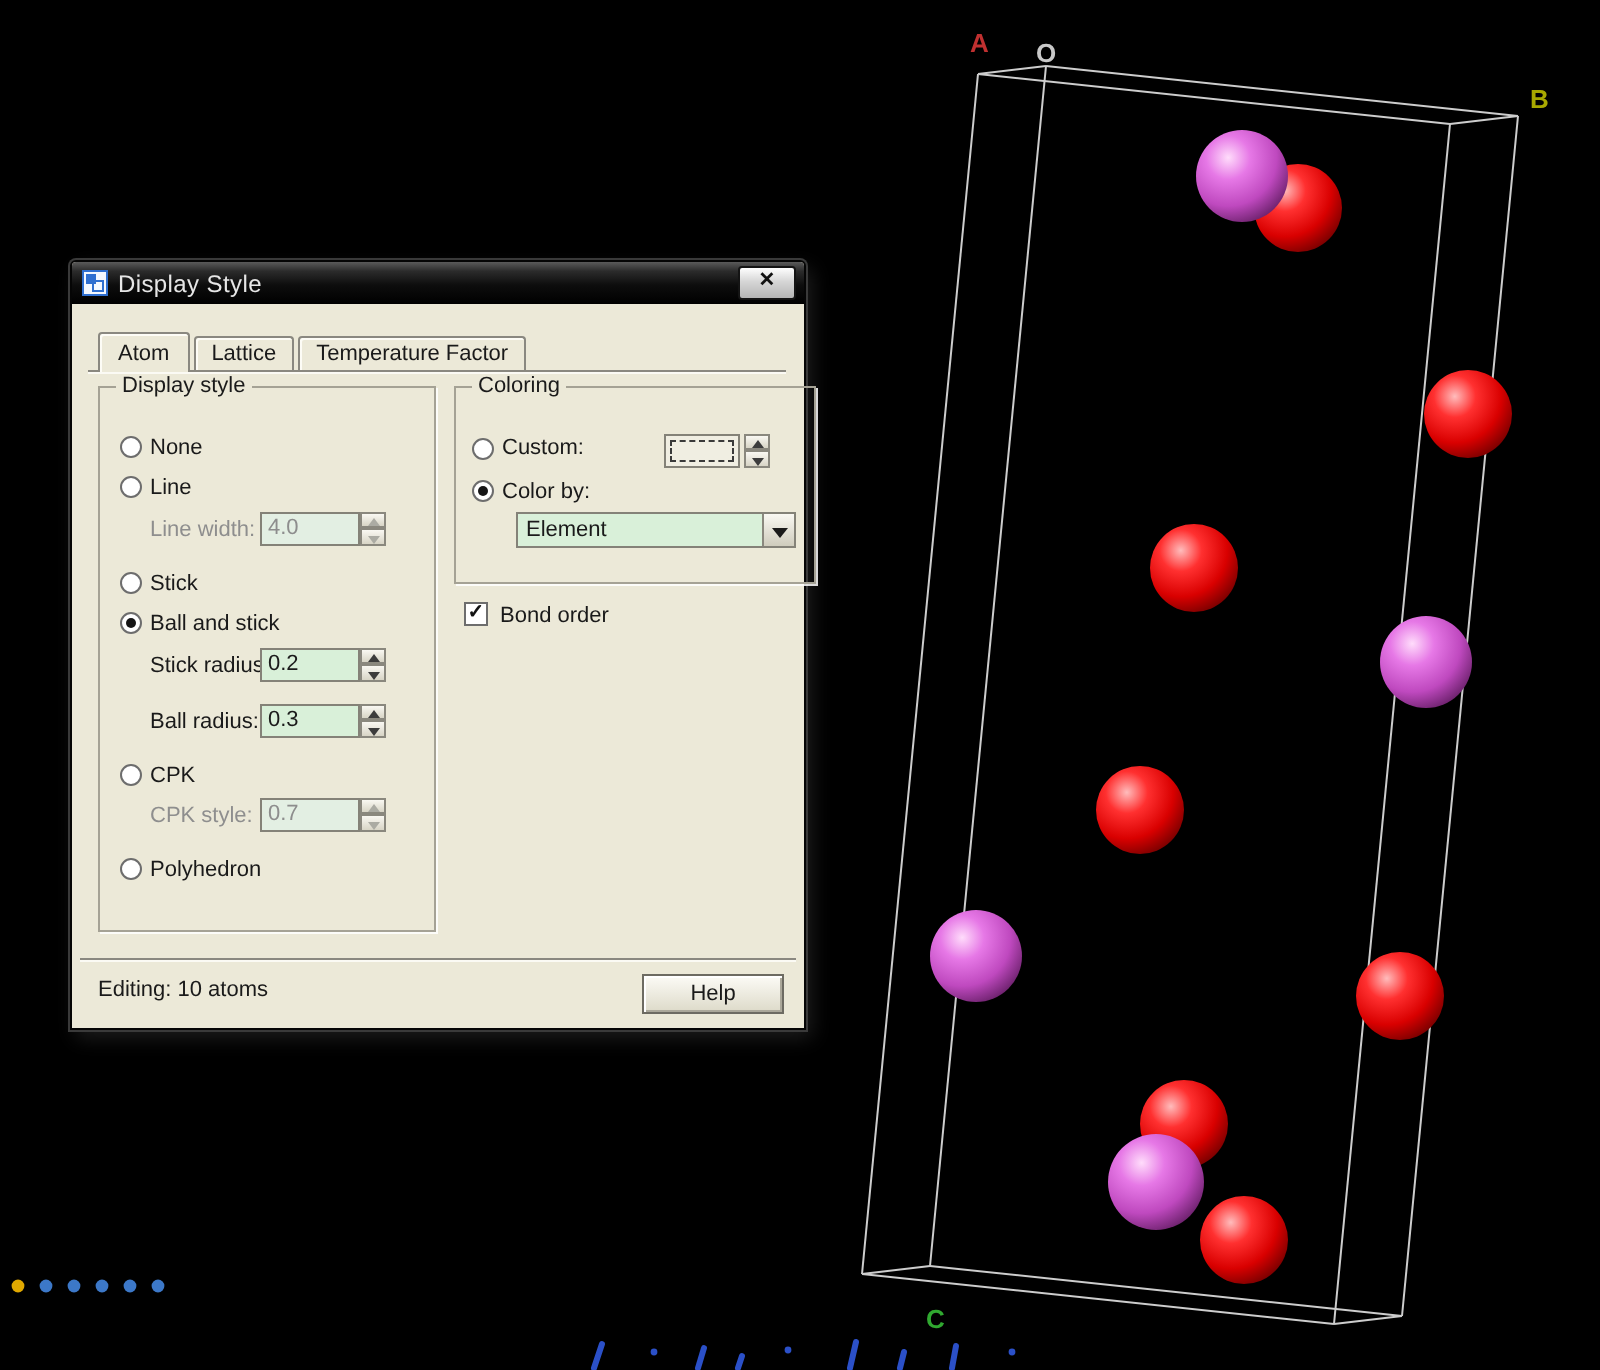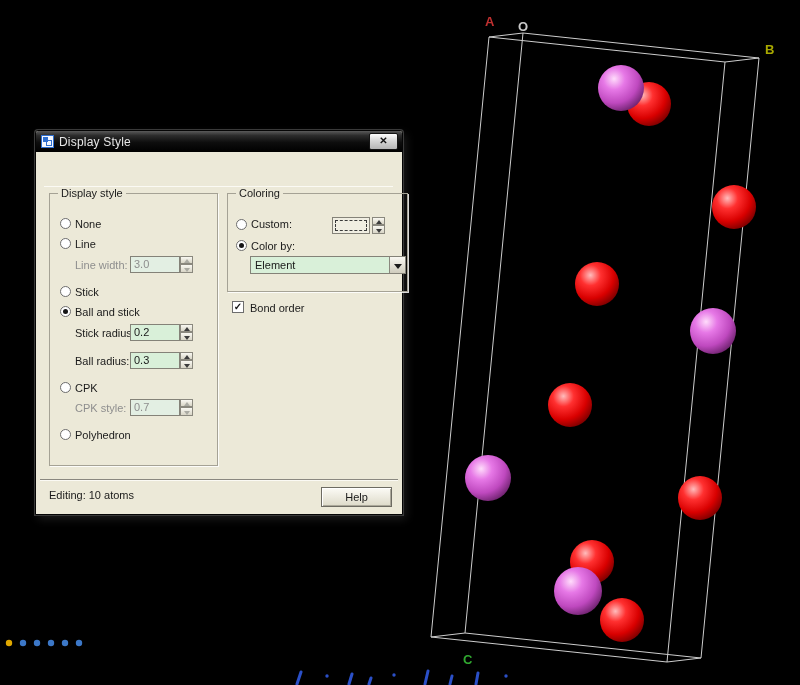--- a/index.html
+++ b/index.html
@@ -167,33 +167,38 @@
 
   <div class="titlebar">
     <span class="app-icon">
         <i></i>
         <b></b>
       </span>
     <span class="title">Display Style</span>
     <span class="close-btn"><span>✕</span></span>
   </div>
 
+  <div class="tabs">
+    <div class="tab active">Atom</div>
+    <div class="tab">Lattice</div>
+    <div class="tab">Temperature Factor</div>
+  </div>
   <div class="pane-hl"></div>
 
   <div class="group g-display">
     <span class="group-title">Display style</span>
 
     <span class="radio" style="left:10px;top:24px"></span>
     <span class="rlabel" style="left:25px;top:24px">None</span>
 
     <span class="radio" style="left:10px;top:44px"></span>
     <span class="rlabel" style="left:25px;top:44px">Line</span>
 
     <span class="rlabel dim" style="left:25px;top:65px">Line width:</span>
-    <div class="field disabled" style="left:80px;top:62px;width:50px">3.0</div>
+    <div class="field disabled" style="left:80px;top:62px;width:50px">4.0</div>
     <div class="spin disabled" style="left:130px;top:62px">
       <div class="half up"></div>
       <div class="half dn"></div>
     </div>
 
     <span class="radio" style="left:10px;top:92px"></span>
     <span class="rlabel" style="left:25px;top:92px">Stick</span>
 
     <span class="radio checked" style="left:10px;top:112px"></span>
     <span class="rlabel" style="left:25px;top:112px">Ball and stick</span>
@@ -235,21 +240,21 @@
       <div class="swatch-inner"></div>
     </div>
     <div class="spin" style="left:144px;top:23px">
       <div class="half up"></div>
       <div class="half dn"></div>
     </div>
 
     <span class="radio checked" style="left:8px;top:46px"></span>
     <span class="rlabel" style="left:23px;top:46px">Color by:</span>
 
-    <div class="combo" style="left:22px;top:62px;width:156px">
+    <div class="combo" style="left:30px;top:62px;width:140px">
       <span class="combo-text">Element</span>
       <span class="combo-btn">
         <span class="combo-arrow"></span>
       </span>
     </div>
   </div>
 
   <span class="checkbox" style="left:196px;top:170px">✓</span>
   <span class="cblabel" style="left:214px;top:171px">Bond order</span>
 

